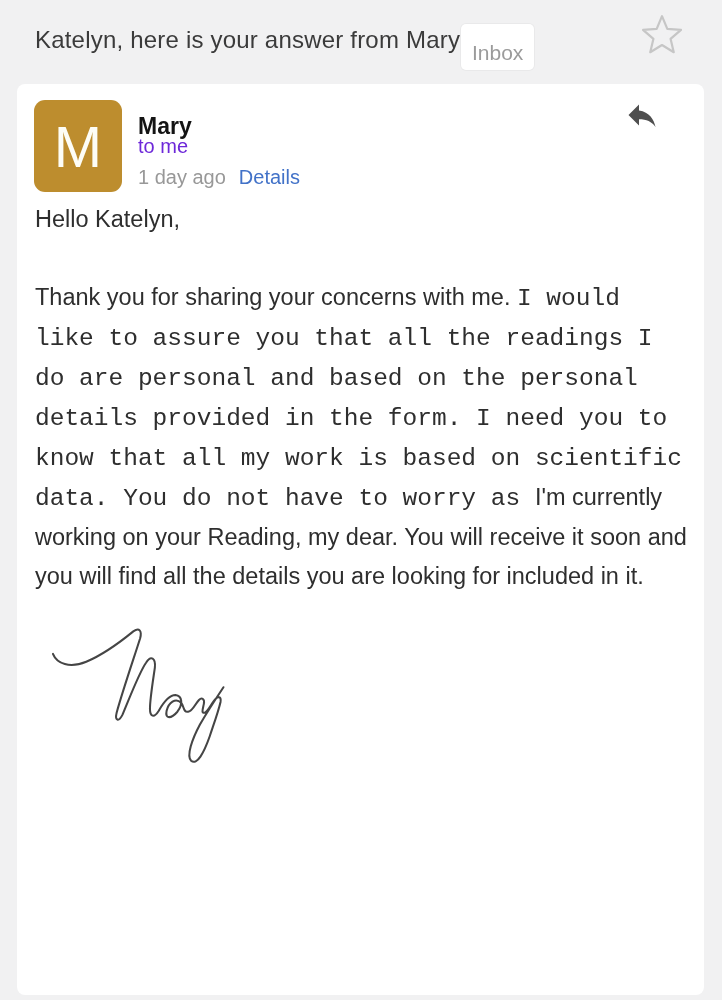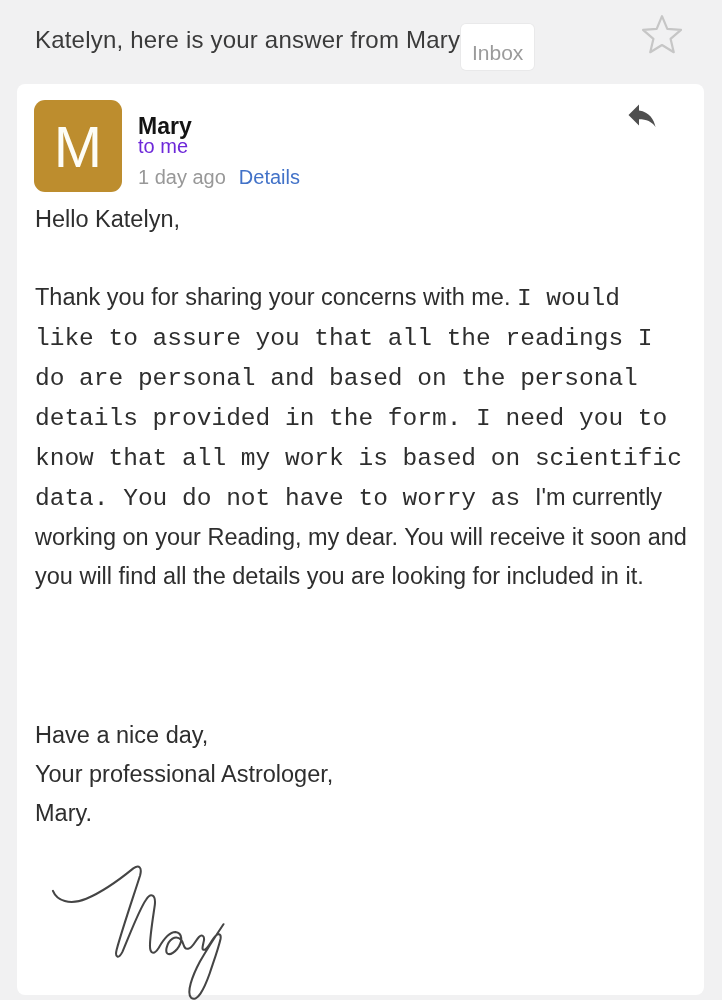--- a/index.html
+++ b/index.html
@@ -99,25 +99,20 @@
     </span>
   </div>
 
   <div class="mail-body">
     <div class="greeting">Hello Katelyn,</div>
 
     <div>
       <span>Thank you for sharing your concerns with me. </span><span class="serif-run">I would like to assure you that all the readings I do are personal and based on the personal details provided in the form. I need you to know that all my work is based on scientific data. You do not have to worry as </span><span>I'm currently working on your Reading, my dear. You will receive it soon and you will find all the details you are looking for included in it.</span>
     </div>
 
-    <div class="signoff">
-      <div>Have a nice day,</div>
-      <div>Your professional Astrologer,</div>
-      <div>Mary.</div>
-    </div>
 
     <div class="signature-wrap">
       <svg width="196" height="148" viewBox="0 0 200 150">
         <path d="M 3 30
                  C 7 40, 20 45, 37 38
                  C 56 30, 74 16, 85 7
                  C 91 3, 94 6, 92 14
                  C 86 33, 74 68, 68 90
                  C 66 98, 70 100, 74 92
                  C 82 73, 91 49, 98 39

